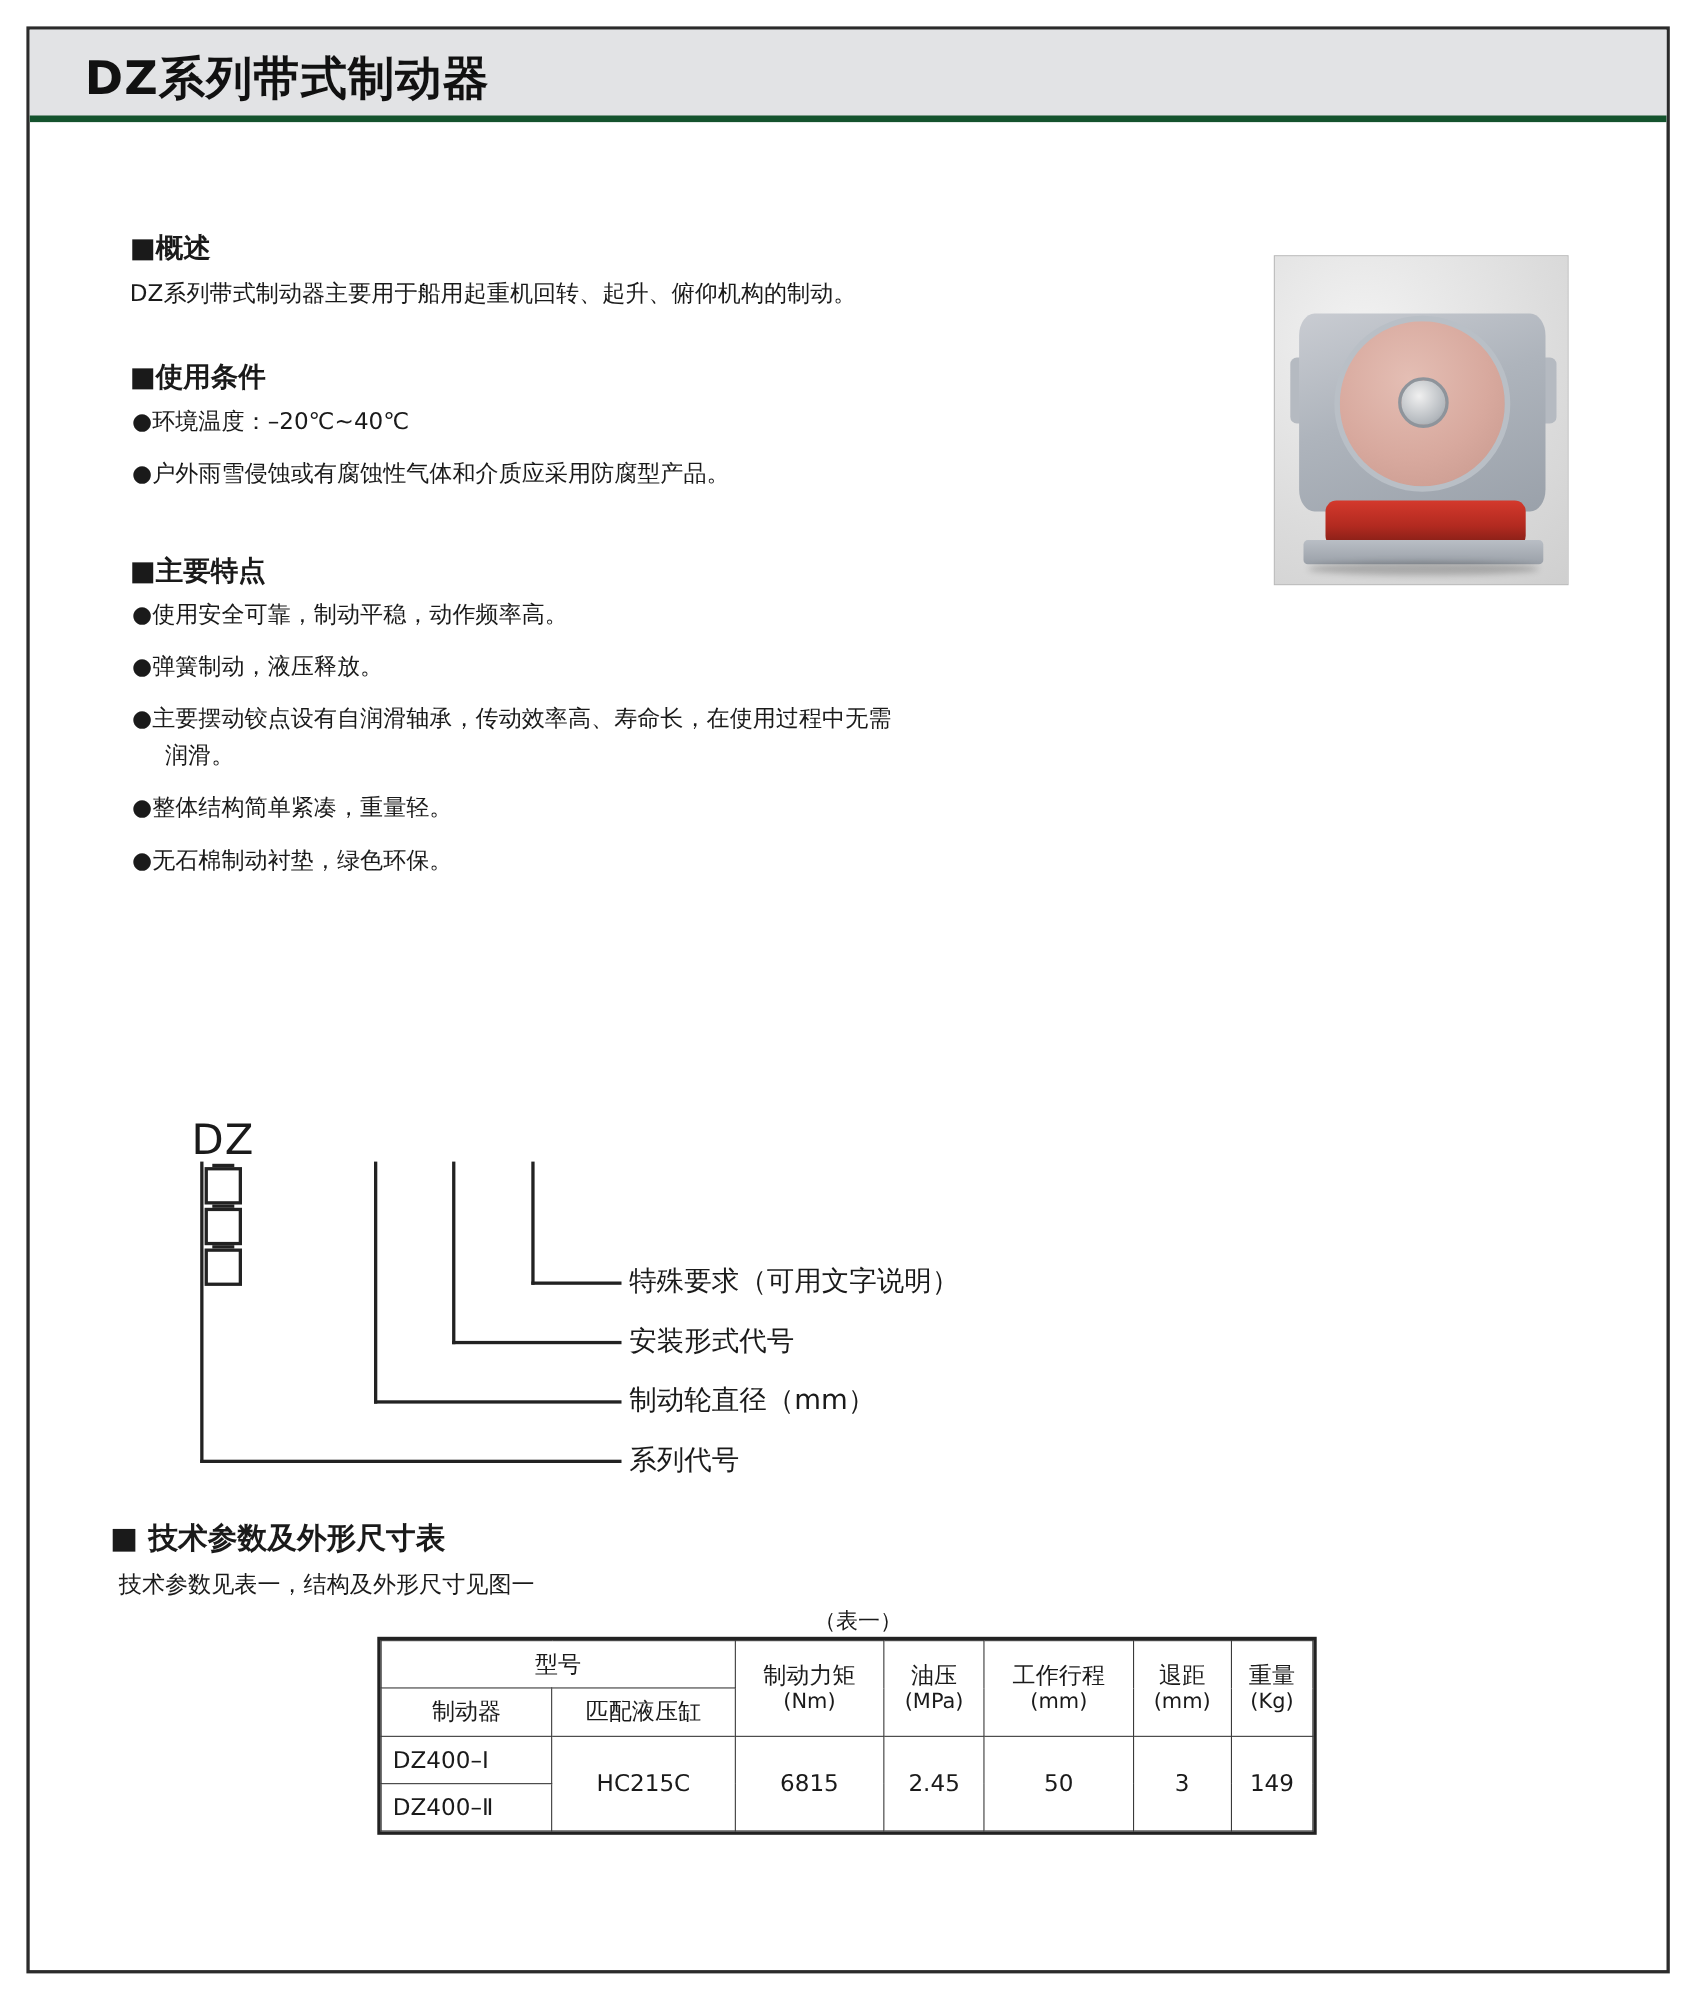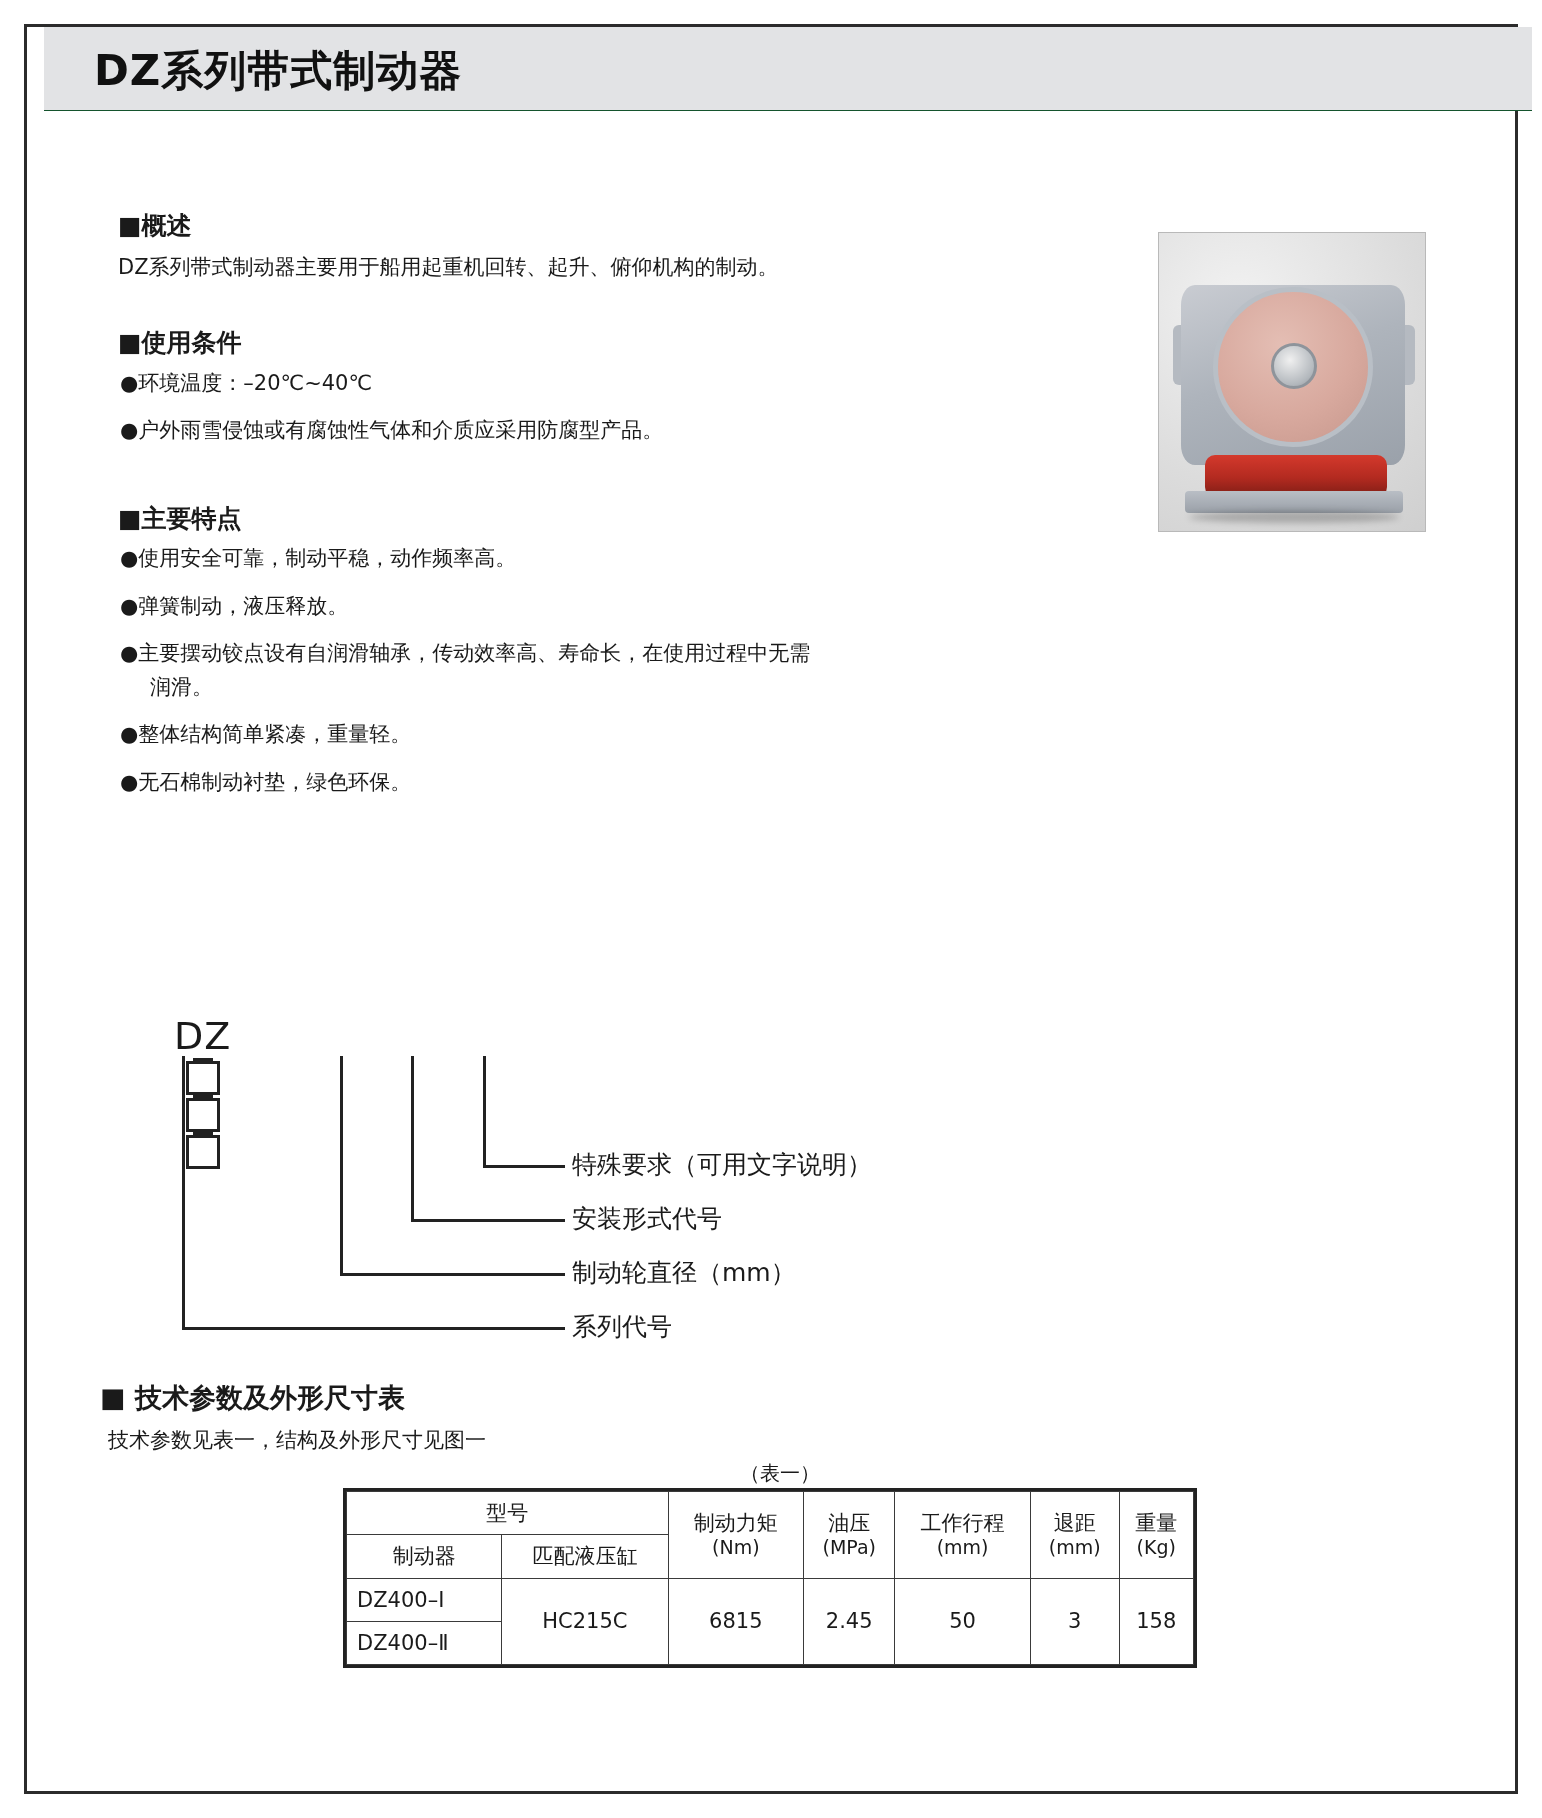--- a/index.html
+++ b/index.html
@@ -24,27 +24,27 @@
     position: absolute;
     left: 24px;
     top: 24px;
     width: 1494px;
     height: 1770px;
     border: 3px solid #2b2b2b;
     box-sizing: border-box;
   }
   .title-bar {
     position: absolute;
-    left: 44px;
+    left: 27px;
     top: 27px;
     width: 1488px;
     height: 84px;
     background: #e2e3e5;
     box-sizing: border-box;
-    border-bottom: 1px solid #14532d;
+    border-bottom: 6px solid #14532d;
   }
   .title-text {
     position: absolute;
     left: 50px;
     top: 16px;
     font-size: 42px;
     font-weight: bold;
     letter-spacing: 1px;
     color: #111;
     white-space: nowrap;
@@ -381,21 +381,21 @@
         </tr>
       </thead>
       <tbody>
         <tr>
           <td class="cell-left">DZ400–Ⅰ</td>
           <td rowspan="2">HC215C</td>
           <td rowspan="2">6815</td>
           <td rowspan="2">2.45</td>
           <td rowspan="2">50</td>
           <td rowspan="2">3</td>
-          <td rowspan="2">158</td>
+          <td rowspan="2">149</td>
         </tr>
         <tr>
           <td class="cell-left">DZ400–Ⅱ</td>
         </tr>
       </tbody>
     </table>
   </div>
 
 </div>
 

